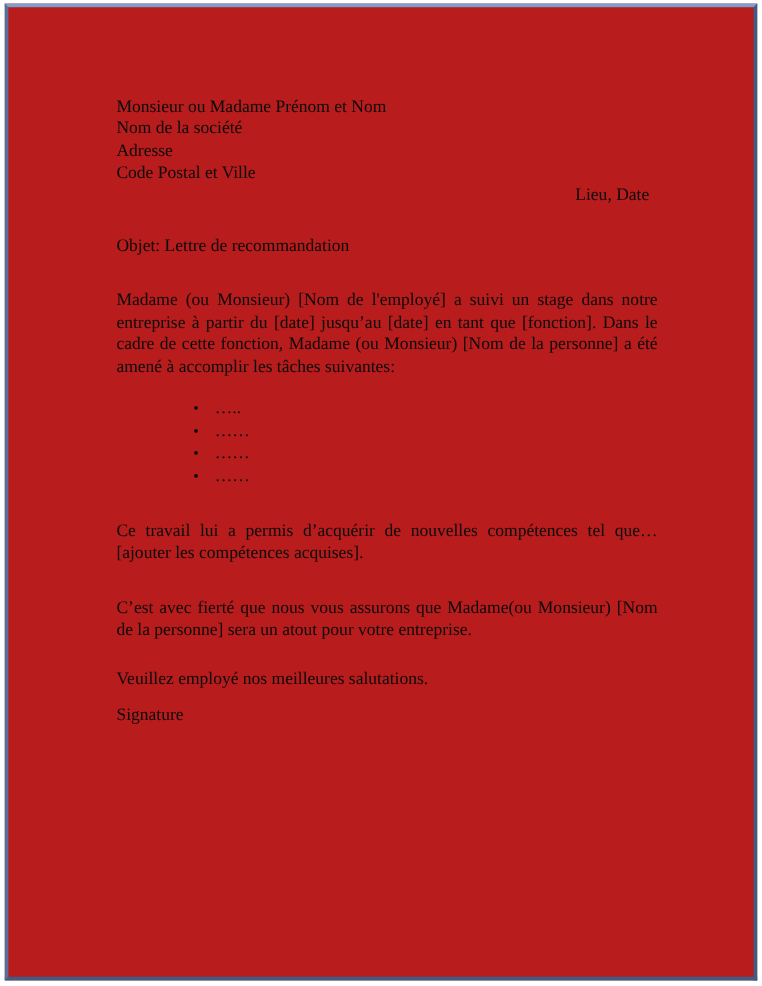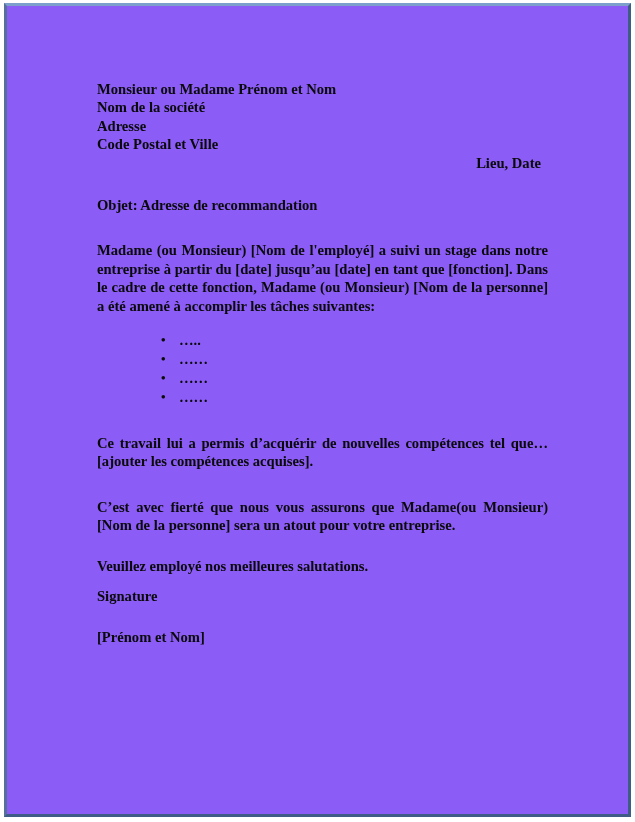--- a/index.html
+++ b/index.html
@@ -14,26 +14,25 @@
     overflow: hidden;
   }
 
   .page-frame {
     position: absolute;
     left: 4px;
     top: 3px;
     width: 627px;
     height: 814px;
     box-sizing: border-box;
-    background: #8b5cf6;
+    background: #b91c1c;
     border-top: 3px solid #7d9fcb;
     border-left: 3px solid #55719b;
     border-right: 3px solid #3e5c86;
     border-bottom: 3px solid #3e5c86;
-    font-weight: bold;
   }
 
   .document-body {
     position: absolute;
     left: 90px;
     top: 74px;
     width: 451px;
     color: #0a0a0a;
     font-size: 14.6px;
     line-height: 18.4px;
@@ -100,35 +99,34 @@
 
     <div class="addressee-block">
       <span class="addressee-line">Monsieur ou Madame Prénom et Nom</span>
       <span class="addressee-line">Nom de la société</span>
       <span class="addressee-line">Adresse</span>
       <span class="addressee-line">Code Postal et Ville</span>
     </div>
 
     <div class="place-date">Lieu, Date</div>
 
-    <div class="subject-line">Objet: Adresse de recommandation</div>
+    <div class="subject-line">Objet: Lettre de recommandation</div>
 
     <div class="para">Madame (ou Monsieur) [Nom de l'employé] a suivi un stage dans notre entreprise à partir du [date] jusqu’au [date] en tant que [fonction]. Dans le cadre de cette fonction, Madame (ou Monsieur) [Nom de la personne] a été amené à accomplir les tâches suivantes:</div>
 
     <ul class="task-list">
       <li class="task-item">…..</li>
       <li class="task-item">……</li>
       <li class="task-item">……</li>
       <li class="task-item">……</li>
     </ul>
 
     <div class="para">Ce travail lui a permis d’acquérir de nouvelles compétences tel que…[ajouter les compétences acquises].</div>
 
     <div class="para">C’est avec fierté que nous vous assurons que Madame(ou Monsieur) [Nom de la personne] sera un atout pour votre entreprise.</div>
 
     <div class="closing">Veuillez employé nos meilleures salutations.</div>
 
     <div class="signature">Signature</div>
 
-    <div class="signer-name">[Prénom et Nom]</div>
 
   </div>
 </div>
 
 </body></html>

